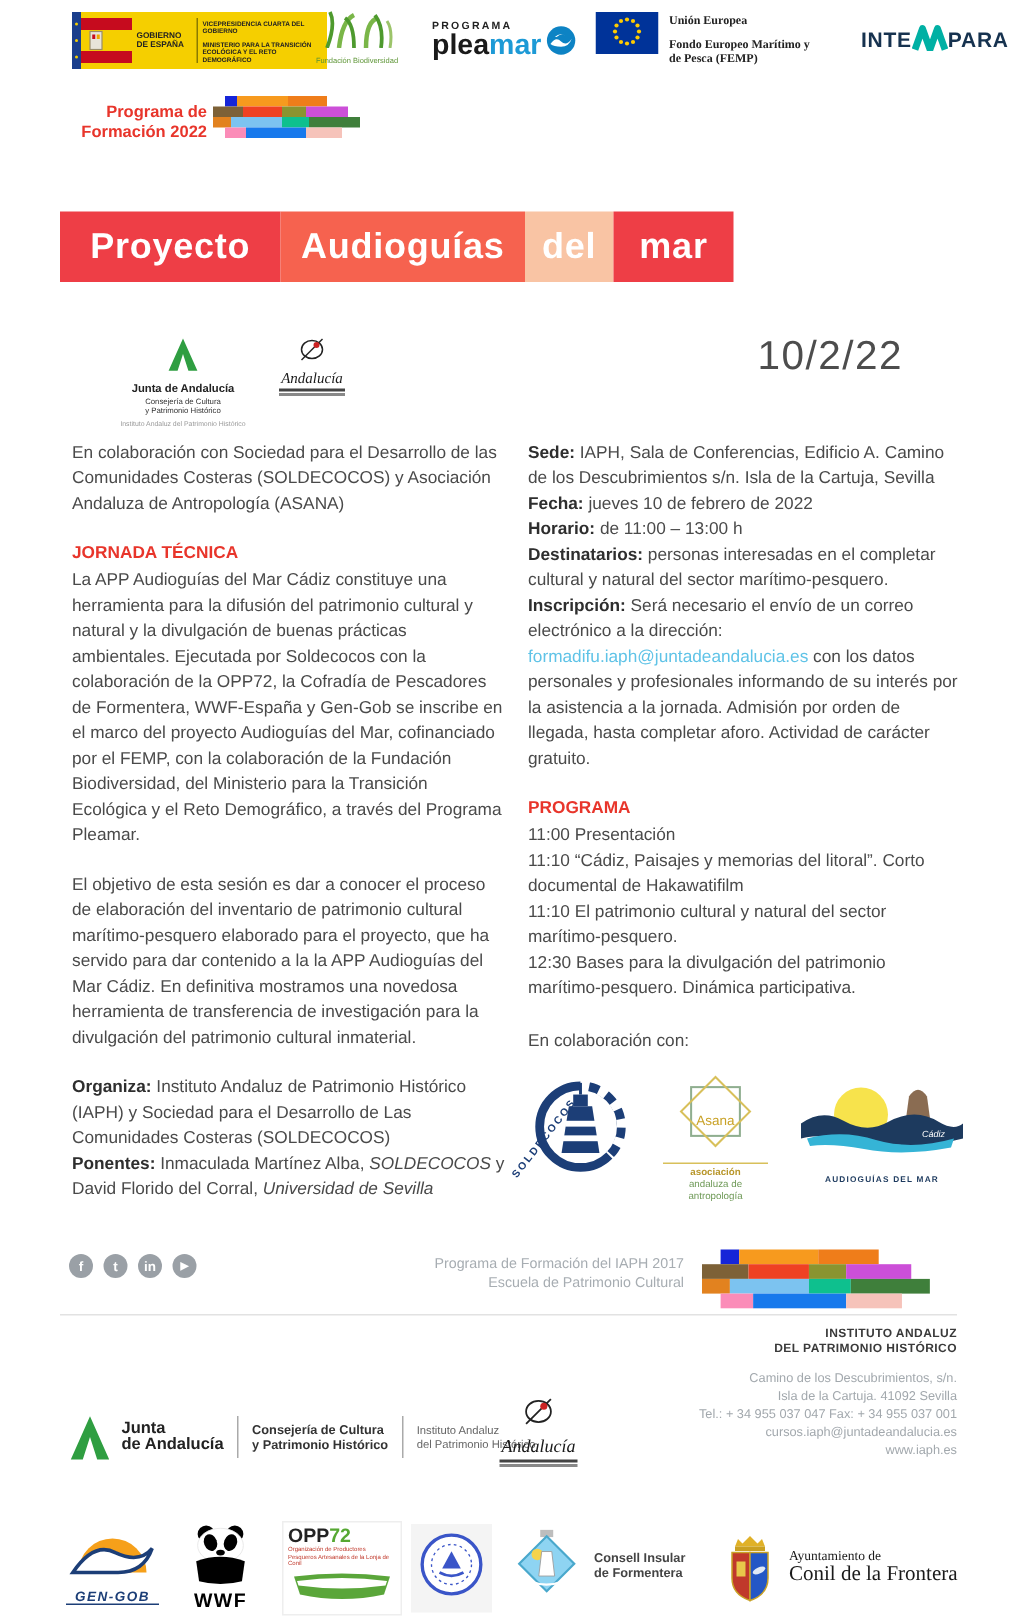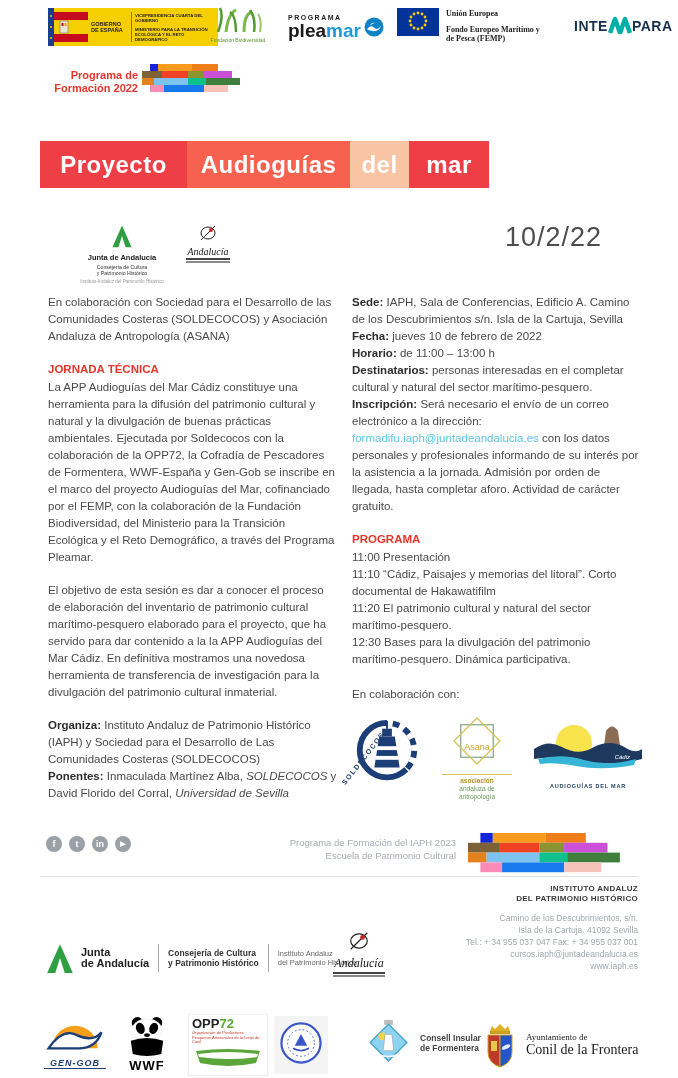--- a/index.html
+++ b/index.html
@@ -273,21 +273,21 @@
     <p>
       <span class="lbl">Sede:</span><span> IAPH, Sala de Conferencias, Edificio A. Camino de los Descubrimientos s/n. Isla de la Cartuja, Sevilla</span><br>
       <span class="lbl">Fecha:</span><span> jueves 10 de febrero de 2022</span><br>
       <span class="lbl">Horario:</span><span> de 11:00 – 13:00 h</span><br>
       <span class="lbl">Destinatarios:</span><span> personas interesadas en el completar cultural y natural del sector marítimo-pesquero.</span><br>
       <span class="lbl">Inscripción:</span><span> Será necesario el envío de un correo electrónico a la dirección: </span><span class="link">formadifu.iaph@juntadeandalucia.es</span><span> con los datos personales y profesionales informando de su interés por la asistencia a la jornada. Admisión por orden de llegada, hasta completar aforo. Actividad de carácter gratuito.</span>
     </p>
     <div class="red-h">PROGRAMA</div>
     <div class="prog-item">11:00 Presentación</div>
     <div class="prog-item">11:10 “Cádiz, Paisajes y memorias del litoral”. Corto documental de Hakawatifilm</div>
-    <div class="prog-item">11:20 El patrimonio cultural y natural del sector marítimo-pesquero.</div>
+    <div class="prog-item">11:10 El patrimonio cultural y natural del sector marítimo-pesquero.</div>
     <div class="prog-item">12:30 Bases para la divulgación del patrimonio marítimo-pesquero. Dinámica participativa.</div>
 
     <div class="collab">En colaboración con:</div>
 
     <div class="partner-row">
       <div class="soldo-box">
         <svg width="70" height="72" viewBox="0 0 72 74">
           <circle cx="36" cy="34" r="28" fill="#fff" stroke="#1c3e77" stroke-width="6"></circle>
           <path d="M36,6 a28,28 0 0 1 20,48" fill="none" stroke="#fff" stroke-width="7" stroke-dasharray="6 7"></path>
           <rect x="31" y="12" width="10" height="8" fill="#1c3e77"></rect>
@@ -322,21 +322,21 @@
     </div>
   </div>
 
   <div class="abs social">
     <div class="sicon">f</div>
     <div class="sicon">t</div>
     <div class="sicon">in</div>
     <div class="sicon" style="font-size:7px">▶</div>
   </div>
   <div class="abs fprog">
-    <div>Programa de Formación del IAPH 2023</div>
+    <div>Programa de Formación del IAPH 2017</div>
     <div>Escuela de Patrimonio Cultural</div>
   </div>
   <div class="abs mosaic" id="mosaic-foot">
       <div class="mz-row" style="margin-left: 8px;">
         <span style="background: rgb(22, 37, 216); width: 8px;"></span>
         <span style="background: rgb(247, 154, 30); width: 34px;"></span>
         <span style="background: rgb(239, 125, 26); width: 26px;"></span>
       </div>
       <div class="mz-row" style="margin-left: 0px;">
         <span style="background: rgb(125, 97, 55); width: 20px;"></span>
@@ -433,21 +433,21 @@
 
   <div class="blogo" style="left:274px; top:1016px; background:#f4f4f4; padding:3px;">
     <svg width="48" height="48" viewBox="0 0 54 54">
       <circle cx="27" cy="27" r="22" fill="#fff" stroke="#3a55c8" stroke-width="2.5"></circle>
       <circle cx="27" cy="27" r="15" fill="none" stroke="#3a55c8" stroke-width="1" stroke-dasharray="2 2.5"></circle>
       <polygon points="27,17 34,30 20,30" fill="#3a55c8"></polygon>
       <path d="M18,33 Q27,38 36,33" stroke="#3a55c8" stroke-width="2" fill="none"></path>
     </svg>
   </div>
 
-  <div class="blogo form-box" style="left:364px; top:1018px;justify-content:space-between;">
+  <div class="blogo form-box" style="left:340px; top:1018px;justify-content:space-between;">
     <svg width="48" height="50" viewBox="0 0 48 52">
       <rect x="20" y="2" width="9" height="5" fill="#bdbdbd"></rect>
       <rect x="11" y="12" width="27" height="27" fill="#8ed4f2" stroke="#49a8cc" stroke-width="1.5" transform="rotate(45 24.5 25.5)"></rect>
       <circle cx="18" cy="19" r="4" fill="#f5d34c"></circle>
       <polygon points="21,17 28,17 30,34 19,34" fill="#fff" stroke="#9a9a9a" stroke-width="0.6"></polygon>
       <path d="M14,38 Q24,42 35,38" stroke="#fff" stroke-width="1.5" fill="none"></path>
     </svg>
     <div class="form-txt">
       <div>Consell Insular</div>
       <div>de Formentera</div>

